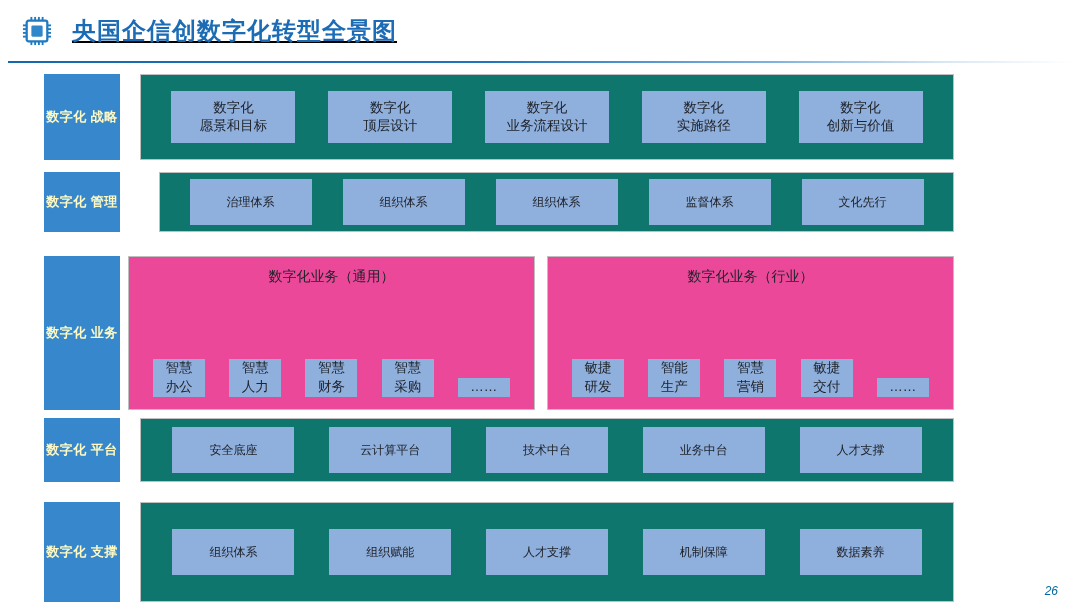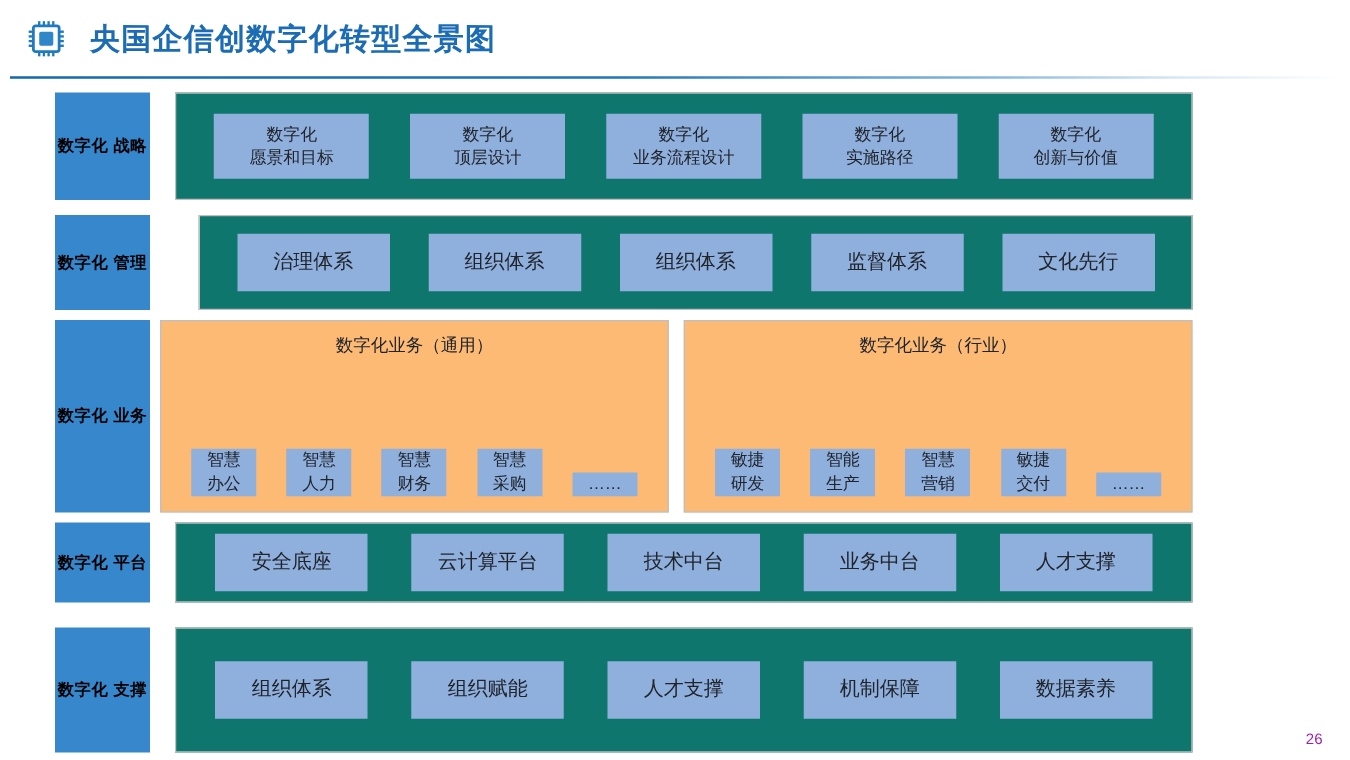--- a/index.html
+++ b/index.html
@@ -18,20 +18,21 @@
   
   .header {
     position: absolute;
     left: 0; top: 0;
     width: 1080px;
     height: 62px;
     display: flex;
     align-items: center;
     box-sizing: border-box;
     padding-left: 22px;
+    text-decoration: underline;
   }
   .chip-icon {
     width: 30px;
     height: 30px;
     flex: 0 0 auto;
     display: block;
   }
   .page-title {
     margin-left: 20px;
     font-size: 24px;
@@ -58,29 +59,29 @@
     height: 530px;
   }
   .row {
     position: absolute;
     left: 44px;
     width: 910px;
     display: flex;
     align-items: stretch;
   }
   .row-r1 { top: 8px;   height: 86px; }
-  .row-r2 { top: 106px; height: 76px; gap: 19px; }
+  .row-r2 { top: 106px; height: 60px; gap: 19px; }
   .row-r3 { top: 190px; height: 154px; }
   .row-r4 { top: 352px; height: 64px; }
   .row-r5 { top: 436px; height: 100px; }
 
   .row-tab {
     flex: 0 0 76px;
     background: #3787cd;
-    color: #000000;
+    color: #fef9c3;
     font-size: 13px;
     font-weight: bold;
     line-height: 1.35;
     text-align: center;
     display: flex;
     align-items: center;
     justify-content: center;
     letter-spacing: 0.5px;
   }
   .row-body {
@@ -90,21 +91,21 @@
     border: 1px solid #bfbfbf;
     box-sizing: border-box;
     display: flex;
     align-items: center;
     justify-content: space-around;
     padding: 0 14px;
   }
   .card {
     background: #8fafdd;
     color: #20242b;
-    font-size: 16px;
+    font-size: 12px;
     line-height: 1.35;
     text-align: center;
     display: flex;
     align-items: center;
     justify-content: center;
     box-sizing: border-box;
     white-space: pre-line;
     flex: 0 0 auto;
   }
   .row-r1 .card { width: 124px; height: 52px; font-size: 13.5px; }
@@ -115,21 +116,21 @@
   
   .biz-wrap {
     flex: 1 1 auto;
     margin-left: 8px;
     display: flex;
     gap: 12px;
   }
   .biz-panel {
     flex: 1 1 0;
     border: 1px solid #bfbfbf;
-    background: #fdba74;
+    background: #ec4899;
     box-sizing: border-box;
     display: flex;
     flex-direction: column;
     padding: 8px 12px 12px 12px;
   }
   .biz-title {
     text-align: center;
     font-size: 14px;
     color: #20242b;
     padding: 3px 0 8px 0;
@@ -154,21 +155,22 @@
     white-space: pre-line;
     box-sizing: border-box;
   }
 
   
   .page-number {
     position: absolute;
     right: 22px;
     bottom: 10px;
     font-size: 12px;
-    color: #a21caf;
+    color: #0369a1;
+    font-style: italic;
   }
 </style>
 </head>
 <body>
 
 <div class="header">
   <span class="chip-icon">
     <svg viewBox="0 0 32 32" width="30" height="30" aria-hidden="true">
       <g fill="#1f7ac0">
         <rect x="9" y="1" width="2" height="4"></rect>

